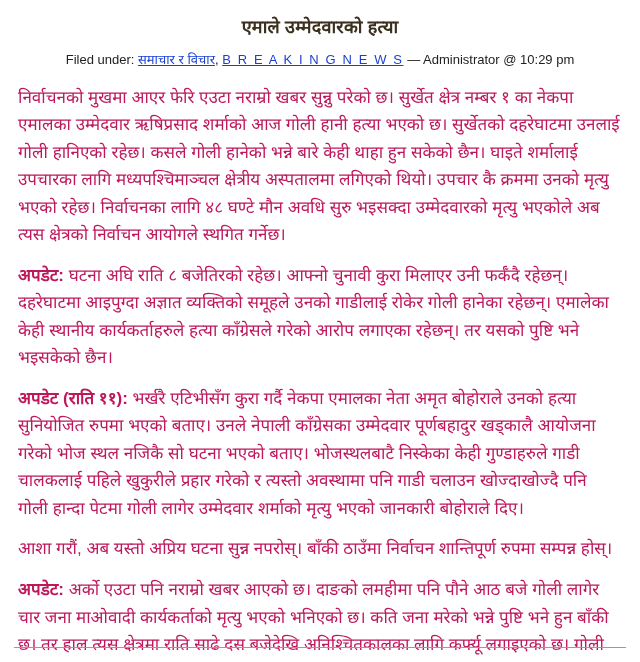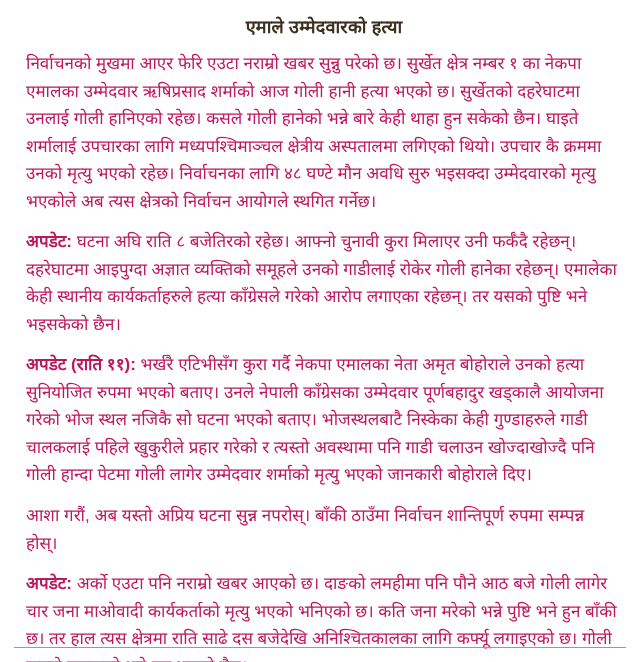--- a/index.html
+++ b/index.html
@@ -12,21 +12,21 @@
     background: #ffffff;
     font-family: "Liberation Sans", sans-serif;
     color: #000000;
     overflow: hidden;
   }
   .page {
     position: relative;
     width: 640px;
     height: 662px;
     box-sizing: border-box;
-    padding: 10px 14px 0 22px;
+    padding: 10px 14px 0 14px;
   }
   .post-title {
     text-align: center;
     font-size: 18px;
     font-weight: bold;
     color: #3b2f1e;
     margin: 4px 0 12px 0;
     letter-spacing: 0.2px;
   }
   .post-meta {
@@ -68,20 +68,29 @@
     height: 26px;
   }
 </style>
 </head>
 <body>
 
 <div class="page">
 
   <h1 class="post-title">एमाले उम्मेदवारको हत्या</h1>
 
+  <div class="post-meta">
+    <span>Filed under:</span>
+    <a href="#">समाचार र विचार</a><span>,</span>
+    <a href="#" class="meta-spaced">B R E A K I N G N E W S</a>
+    <span>—</span>
+    <span>Administrator</span>
+    <span>@</span>
+    <span>10:29 pm</span>
+  </div>
 
   <div class="post-body">
     <p>
       <b></b><span>निर्वाचनको मुखमा आएर फेरि एउटा नराम्रो खबर सुन्नु परेको छ। सुर्खेत क्षेत्र नम्बर १ का नेकपा एमालका उम्मेदवार ऋषिप्रसाद शर्माको आज गोली हानी हत्या भएको छ। सुर्खेतको दहरेघाटमा उनलाई गोली हानिएको रहेछ। कसले गोली हानेको भन्ने बारे केही थाहा हुन सकेको छैन। घाइते शर्मालाई उपचारका लागि मध्यपश्चिमाञ्चल क्षेत्रीय अस्पतालमा लगिएको थियो। उपचार कै क्रममा उनको मृत्यु भएको रहेछ। निर्वाचनका लागि ४८ घण्टे मौन अवधि सुरु भइसक्दा उम्मेदवारको मृत्यु भएकोले अब त्यस क्षेत्रको निर्वाचन आयोगले स्थगित गर्नेछ।</span>
     </p>
     <p>
       <b>अपडेट:</b><span> घटना अघि राति ८ बजेतिरको रहेछ। आफ्नो चुनावी कुरा मिलाएर उनी फर्कँदै रहेछन्। दहरेघाटमा आइपुग्दा अज्ञात व्यक्तिको समूहले उनको गाडीलाई रोकेर गोली हानेका रहेछन्। एमालेका केही स्थानीय कार्यकर्ताहरुले हत्या काँग्रेसले गरेको आरोप लगाएका रहेछन्। तर यसको पुष्टि भने भइसकेको छैन।</span>
     </p>
     <p>
       <b>अपडेट (राति ११):</b><span> भर्खरै एटिभीसँग कुरा गर्दै नेकपा एमालका नेता अमृत बोहोराले उनको हत्या सुनियोजित रुपमा भएको बताए। उनले नेपाली काँग्रेसका उम्मेदवार पूर्णबहादुर खड्कालै आयोजना गरेको भोज स्थल नजिकै सो घटना भएको बताए। भोजस्थलबाटै निस्केका केही गुण्डाहरुले गाडी चालकलाई पहिले खुकुरीले प्रहार गरेको र त्यस्तो अवस्थामा पनि गाडी चलाउन खोज्दाखोज्दै पनि गोली हान्दा पेटमा गोली लागेर उम्मेदवार शर्माको मृत्यु भएको जानकारी बोहोराले दिए।</span>

